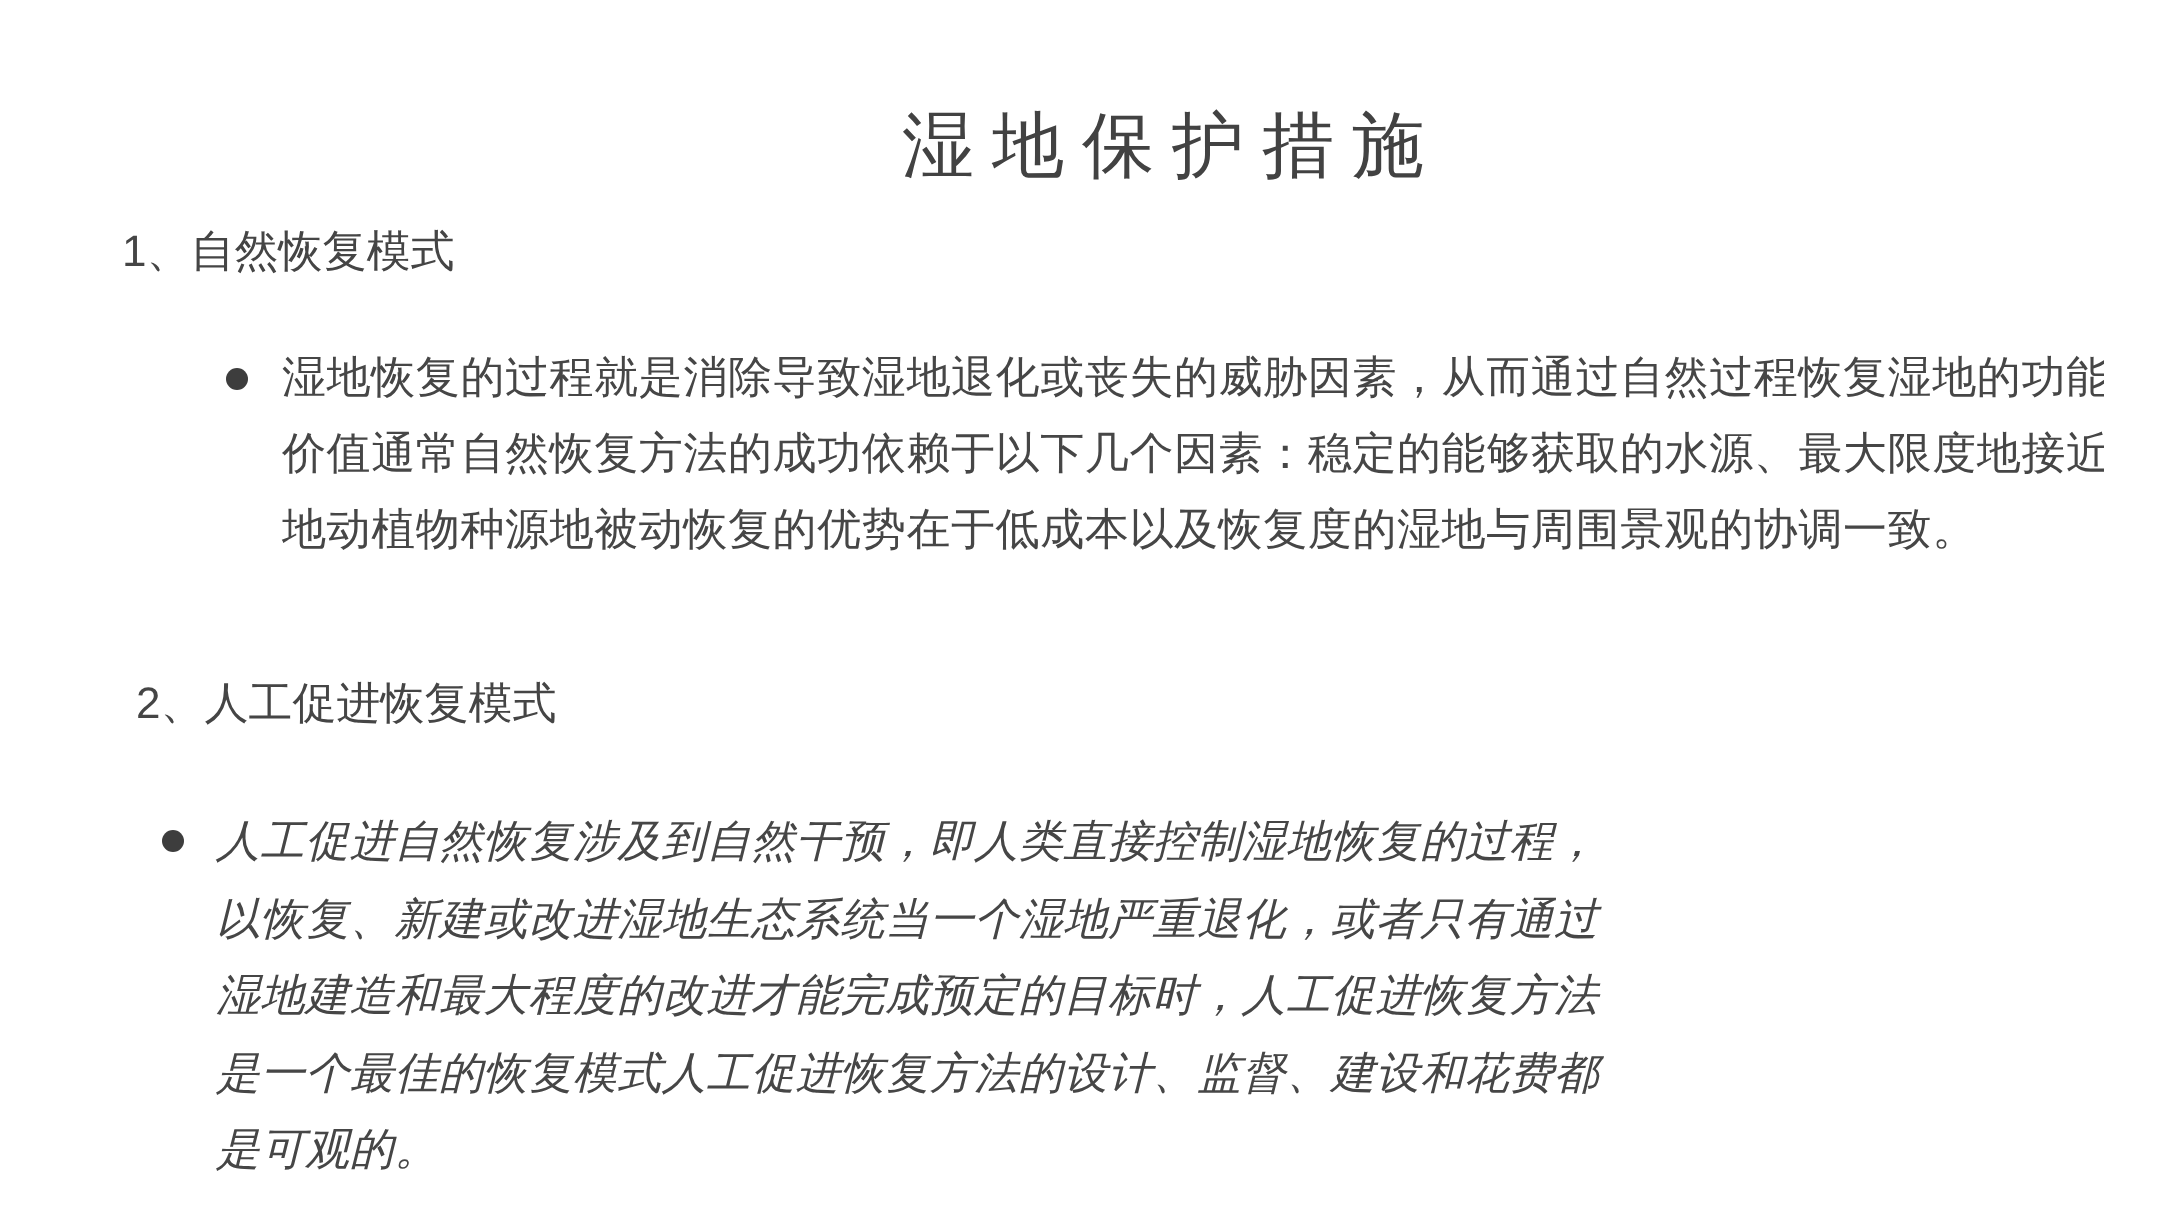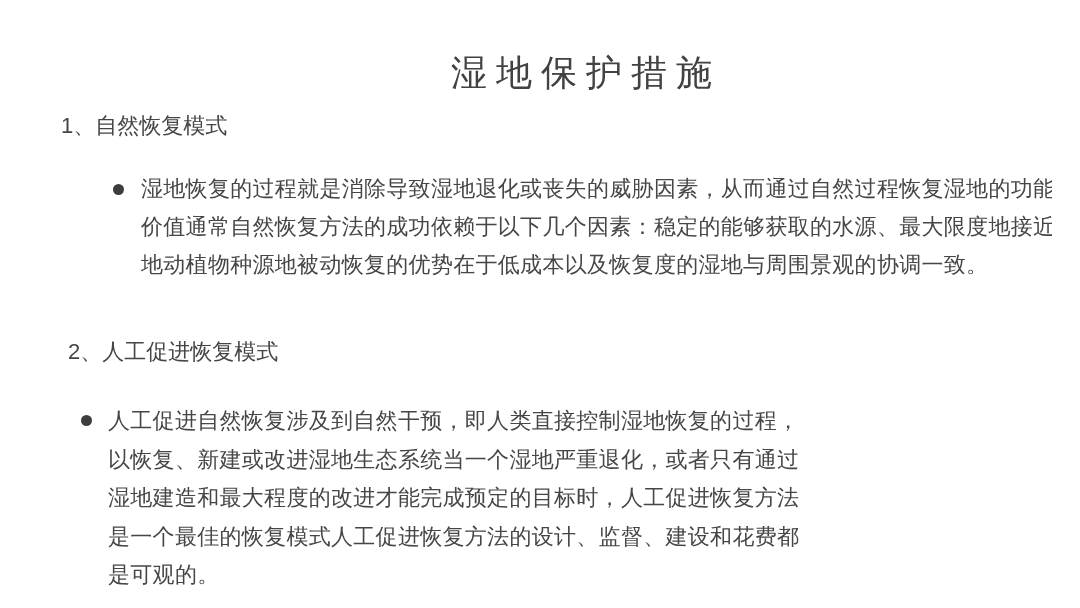--- a/index.html
+++ b/index.html
@@ -36,21 +36,21 @@
     font-weight: 400;
     color: #454545;
     white-space: pre;
   }
   .heading-1 { left: 33px;  top: 113px; margin-left: 28px; }
   .heading-2 { left: 68px;  top: 339px; text-align: right; }
   .bullet-row {
     position: absolute;
   }
   .bullet-row-1 { left: 112px; top: 170px; }
-  .bullet-row-2 { left: 80px;  top: 402px; }
+  .bullet-row-2 { left: 80px;  top: 402px; font-style: italic; }
   .bullet-dot {
     position: absolute;
     width: 11px;
     height: 11px;
     border-radius: 50%;
     background: #3d3d3d;
   }
   .bullet-row-1 .bullet-dot { left: 1px; top: 14px; }
   .bullet-row-2 .bullet-dot { left: 1px; top: 13px; }
   .bullet-text {

